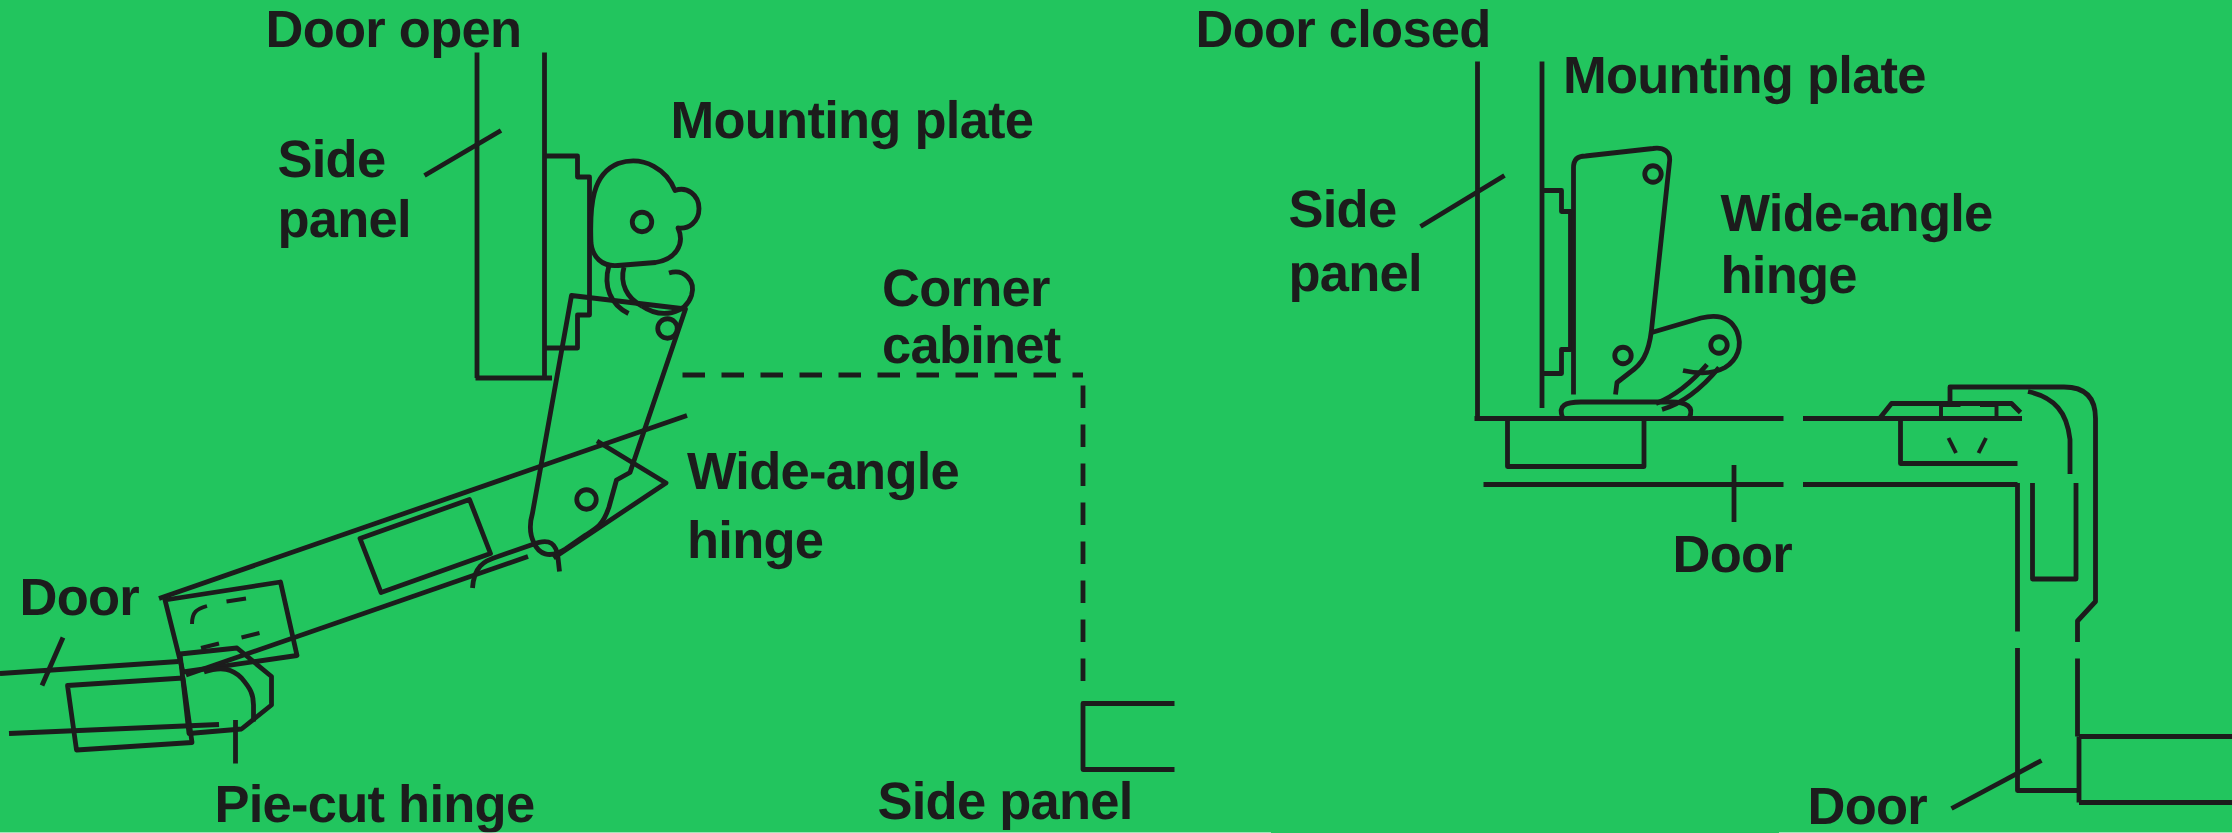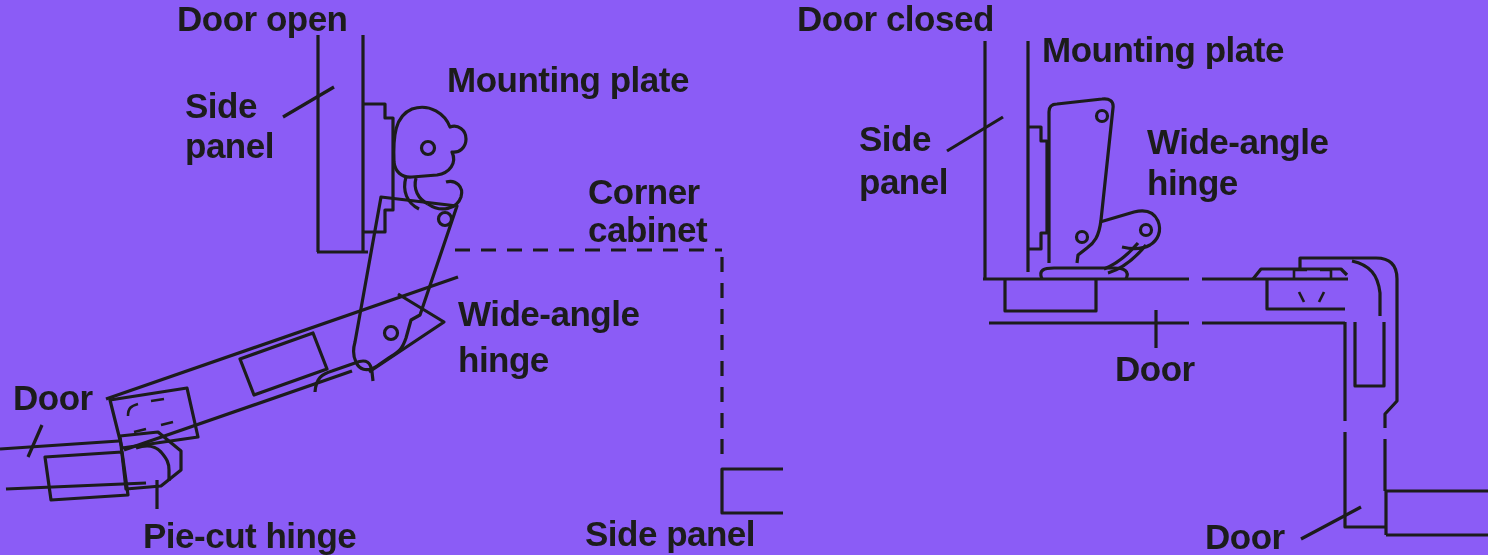--- a/index.html
+++ b/index.html
@@ -1,19 +1,19 @@
 <!DOCTYPE html>
 <html><head>
 <meta charset="utf-8">
 <style>
   html,body{margin:0;padding:0;background:#ffffff;}
   .stage{
     position:relative;
     width:1488px;height:555px;
-    background:#8b5cf6;
+    background:#22c55e;
     overflow:hidden;
     font-family:"Liberation Sans",sans-serif;
   }
   svg text{
     font-family:"Liberation Sans","DejaVu Sans",sans-serif;
     font-weight:bold;
     font-size:35px;
     fill:#1c1c1c;
     letter-spacing:-0.5px;
   }

